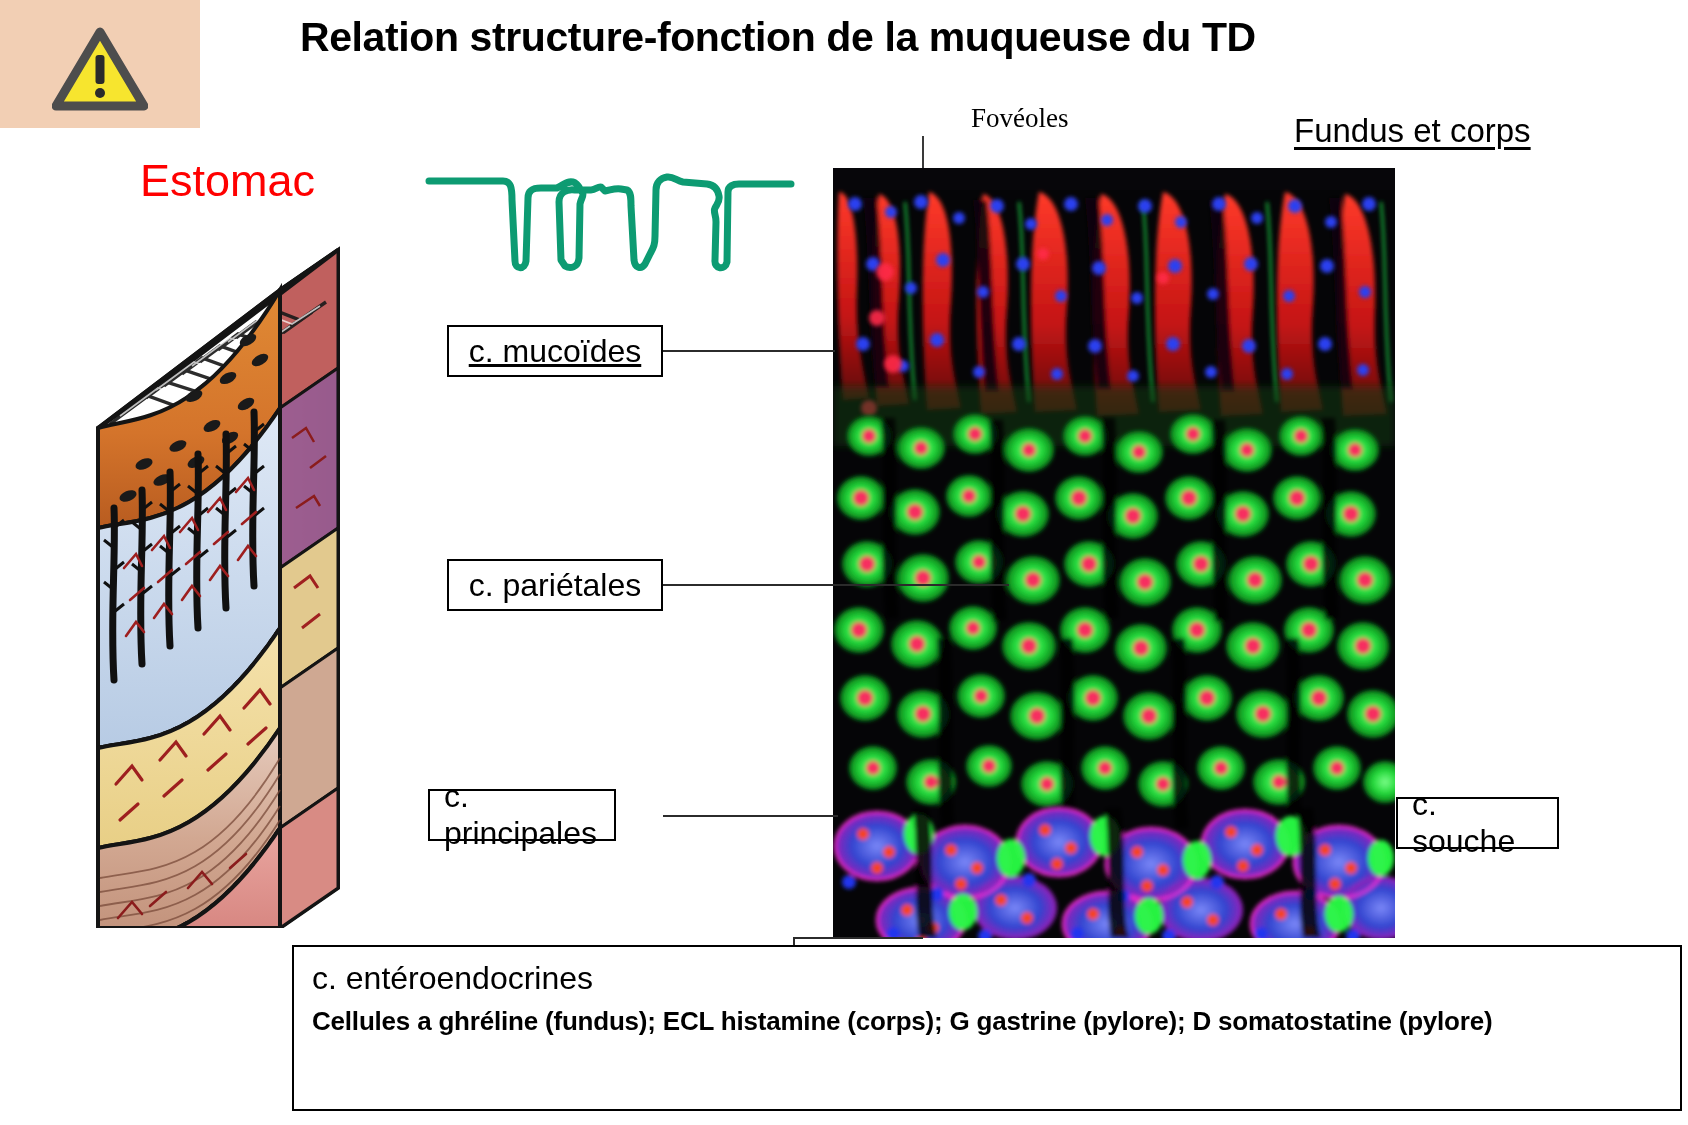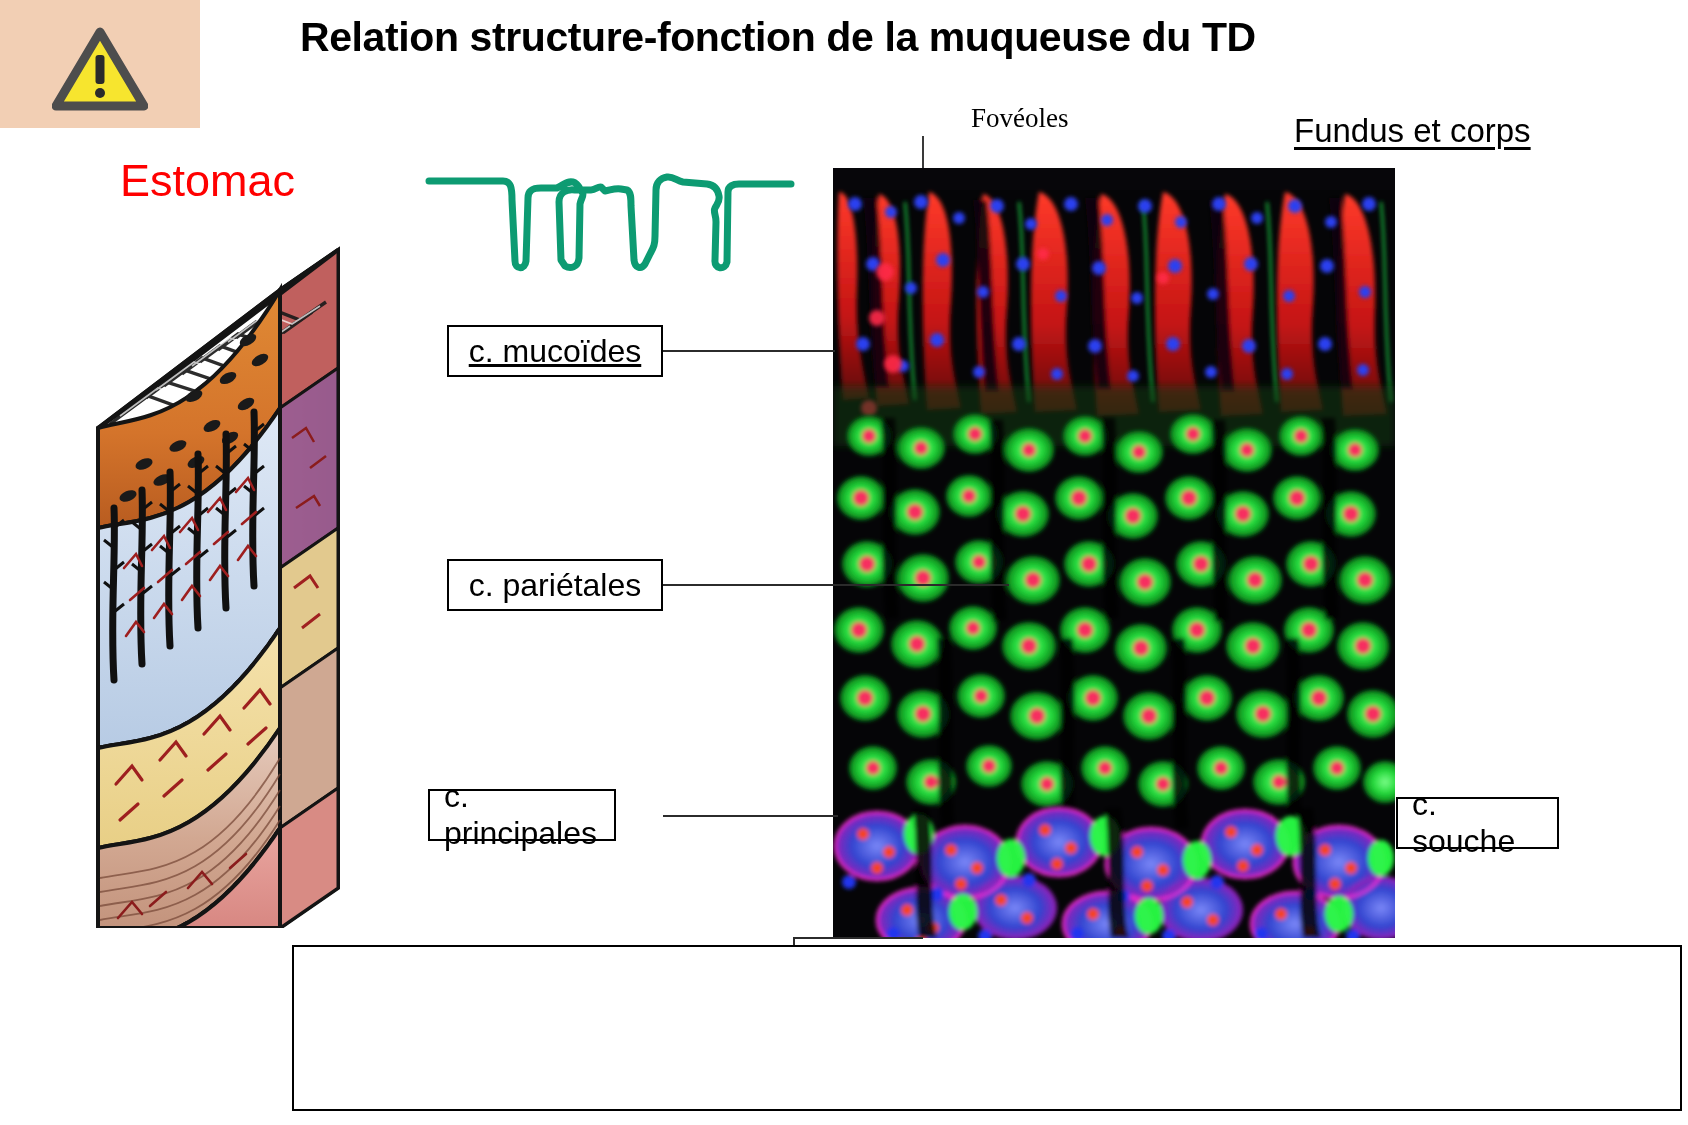--- a/index.html
+++ b/index.html
@@ -33,21 +33,21 @@
     font-size: 41px;
     font-weight: bold;
     color: #000000;
     letter-spacing: -0.4px;
     font-family: "Liberation Sans", sans-serif;
   }
 
   
   #organ-label {
     position: absolute;
-    left: 120px; top: 155px;
+    left: 140px; top: 155px;
     font-size: 45px;
     color: #ff0000;
     font-family: "Liberation Sans", sans-serif;
   }
 
   
   #region-label {
     position: absolute;
     left: 1294px; top: 112px;
     font-size: 33px;
@@ -733,13 +733,15 @@
 
 <div class="leader" id="leader-principales"></div>
 <div class="label-box" id="label-principales">c. principales</div>
 
 <div class="label-box" id="label-souche">c. souche</div>
 
 <div id="leader-entero-h"></div>
 <div id="leader-entero-v"></div>
 
 <div id="bottom-box">
+  <div id="entero-title">c. entéroendocrines</div>
+  <div id="entero-detail">Cellules a ghréline (fundus); ECL histamine (corps); G gastrine (pylore); D somatostatine (pylore)</div>
 </div>
 
 </body></html>

